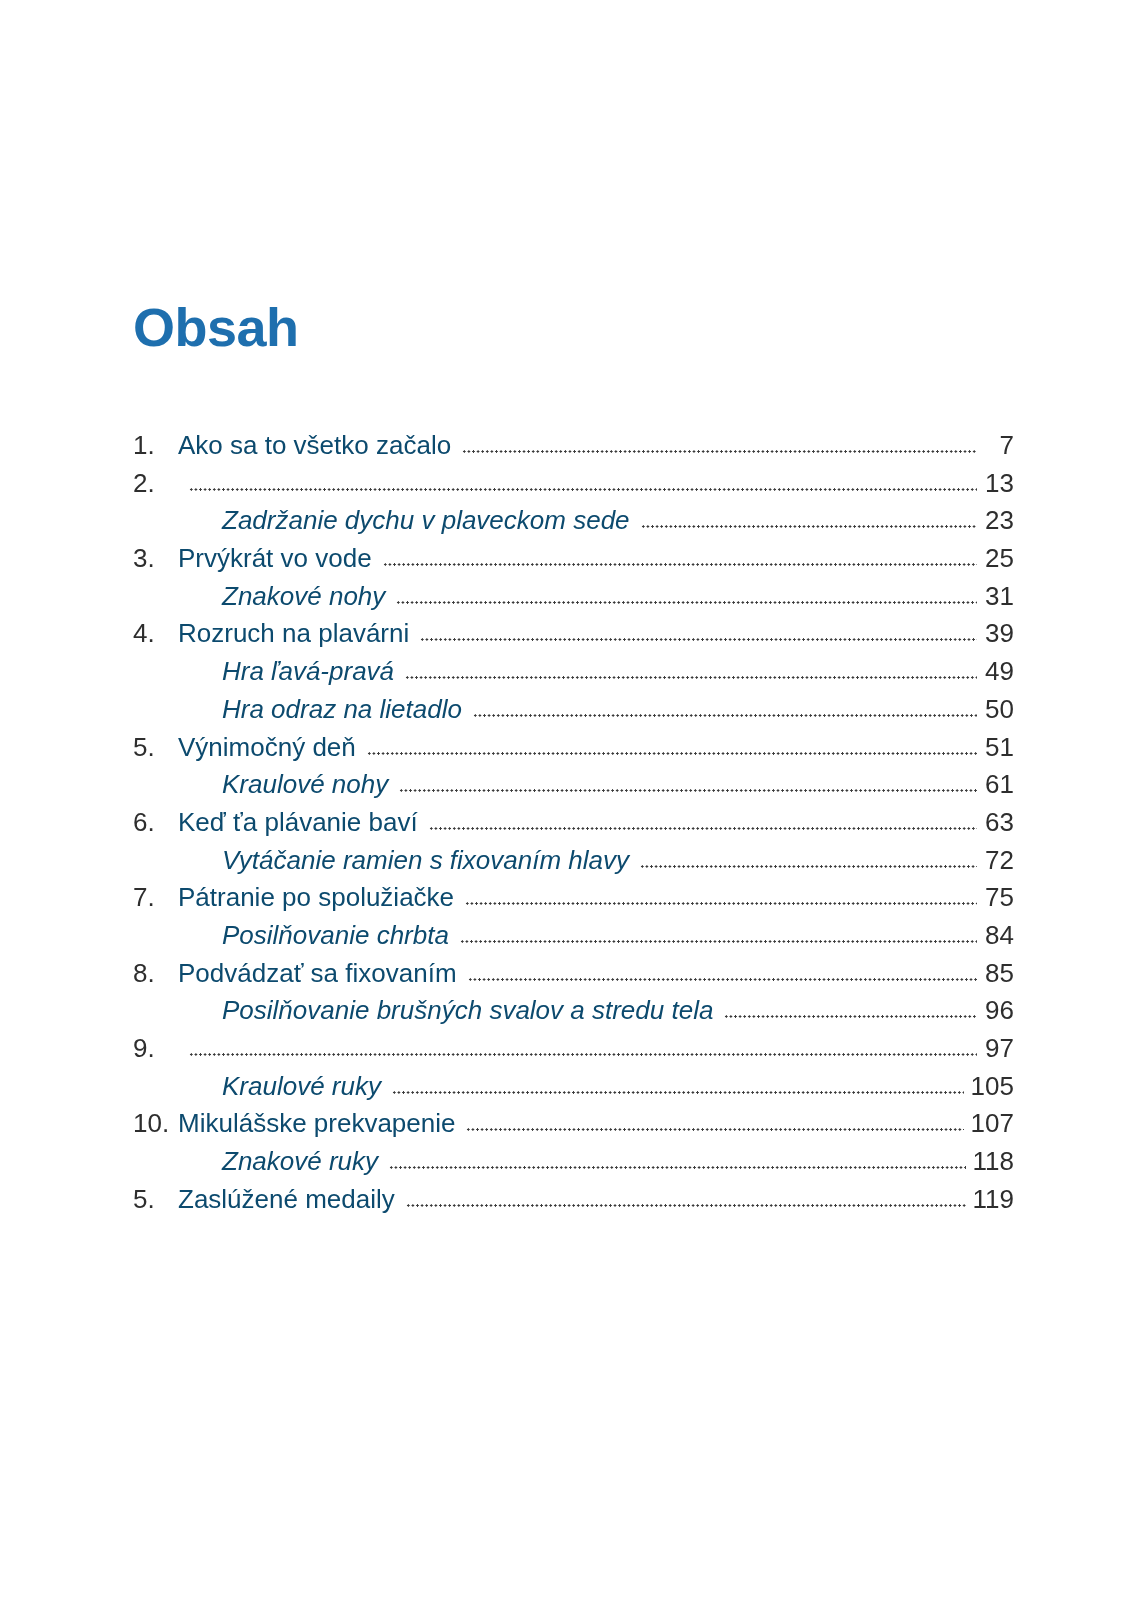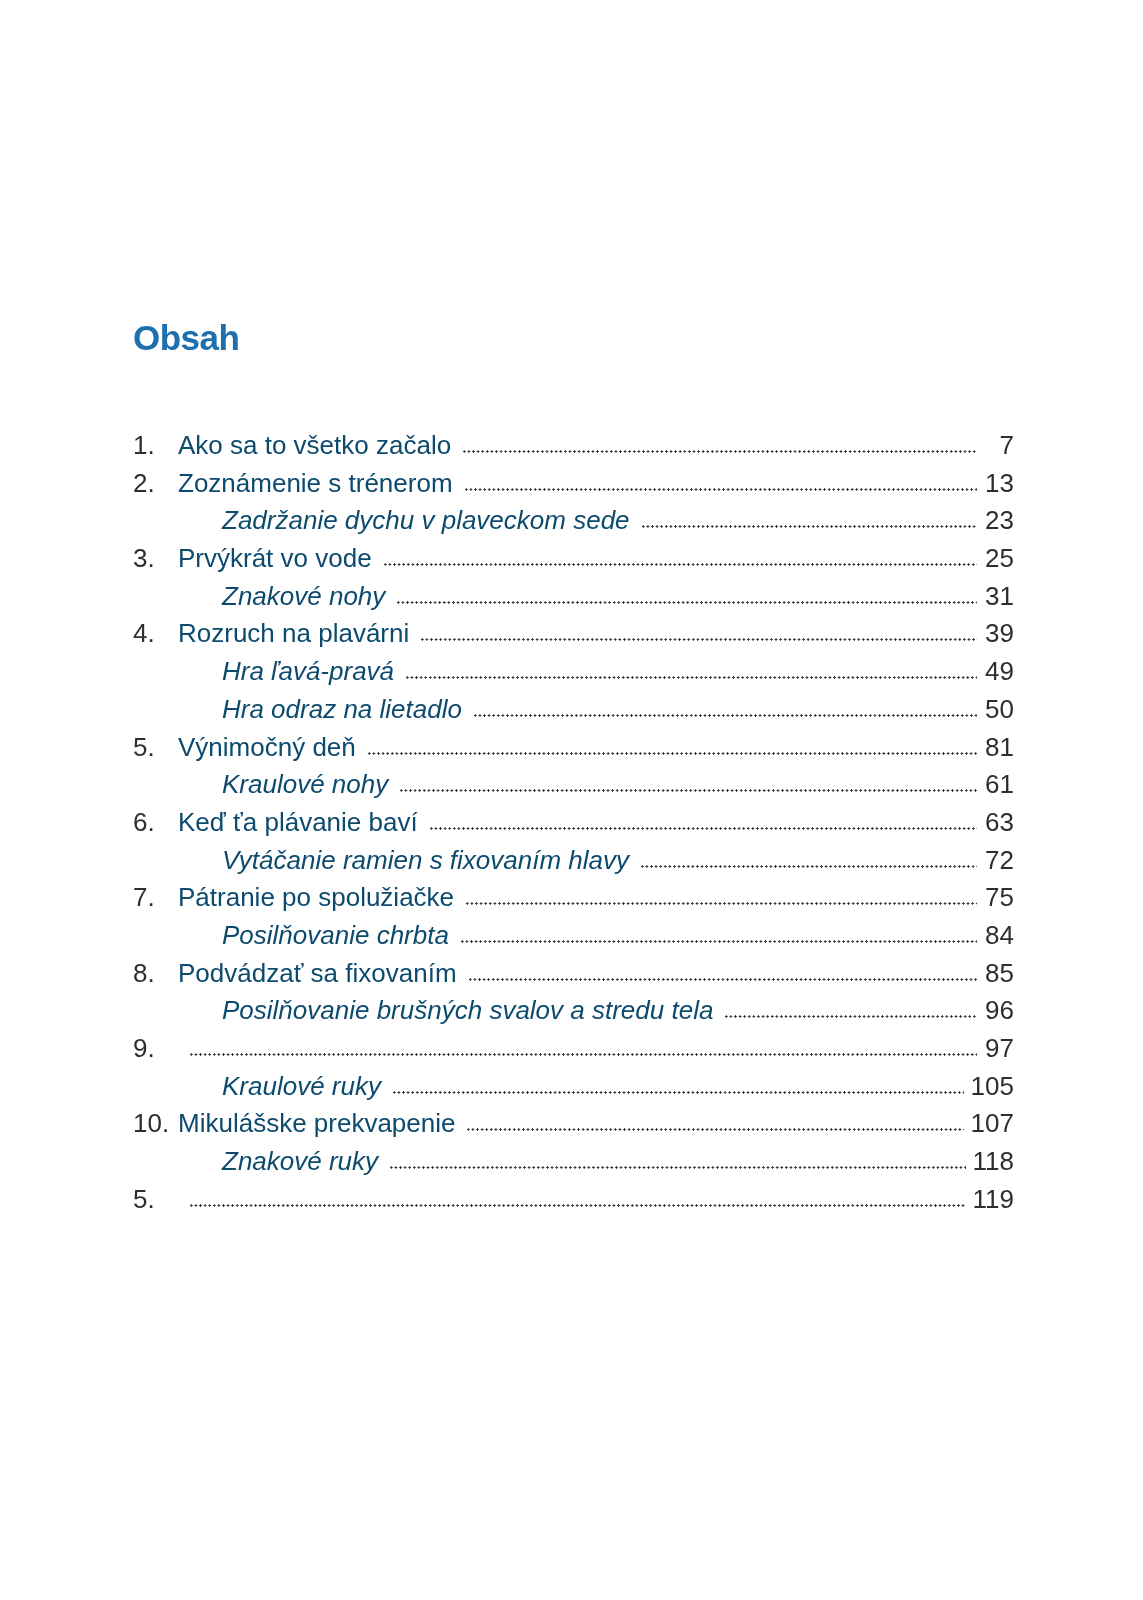--- a/index.html
+++ b/index.html
@@ -13,23 +13,23 @@
     overflow: hidden;
   }
   .page {
     position: absolute;
     left: 133px;
     top: 0;
     width: 881px;
   }
   .toc-title {
     position: absolute;
-    top: 318px;
+    top: 296px;
     left: 0;
-    font-size: 35px;
+    font-size: 54px;
     font-weight: 700;
     letter-spacing: -0.5px;
     color: #1e6fae;
   }
   .toc-list {
     position: absolute;
     top: 427px;
     left: 0;
     width: 881px;
   }
@@ -78,21 +78,20 @@
 
   <div class="toc-list">
       <div class="row chapter">
     <span class="num">1.</span>
     <span class="label">Ako sa to všetko začalo</span>
     <span class="dots"></span>
     <span class="pagenum">7</span>
   </div>
       <div class="row chapter">
     <span class="num">2.</span>
-    <span class="label">Zoznámenie s trénerom</span>
     <span class="dots"></span>
     <span class="pagenum">13</span>
   </div>
       <div class="row sub">
     <span class="num"></span>
     <span class="label">Zadržanie dychu v plaveckom sede</span>
     <span class="dots"></span>
     <span class="pagenum">23</span>
   </div>
       <div class="row chapter">
@@ -122,21 +121,21 @@
       <div class="row sub">
     <span class="num"></span>
     <span class="label">Hra odraz na lietadlo</span>
     <span class="dots"></span>
     <span class="pagenum">50</span>
   </div>
       <div class="row chapter">
     <span class="num">5.</span>
     <span class="label">Výnimočný deň</span>
     <span class="dots"></span>
-    <span class="pagenum">81</span>
+    <span class="pagenum">51</span>
   </div>
       <div class="row sub">
     <span class="num"></span>
     <span class="label">Kraulové nohy</span>
     <span class="dots"></span>
     <span class="pagenum">61</span>
   </div>
       <div class="row chapter">
     <span class="num">6.</span>
     <span class="label">Keď ťa plávanie baví</span>
@@ -191,17 +190,18 @@
     <span class="pagenum">107</span>
   </div>
       <div class="row sub">
     <span class="num"></span>
     <span class="label">Znakové ruky</span>
     <span class="dots"></span>
     <span class="pagenum">118</span>
   </div>
       <div class="row chapter">
     <span class="num">5.</span>
+    <span class="label">Zaslúžené medaily</span>
     <span class="dots"></span>
     <span class="pagenum">119</span>
   </div>
     </div>
 </div>
 
 </body></html>

